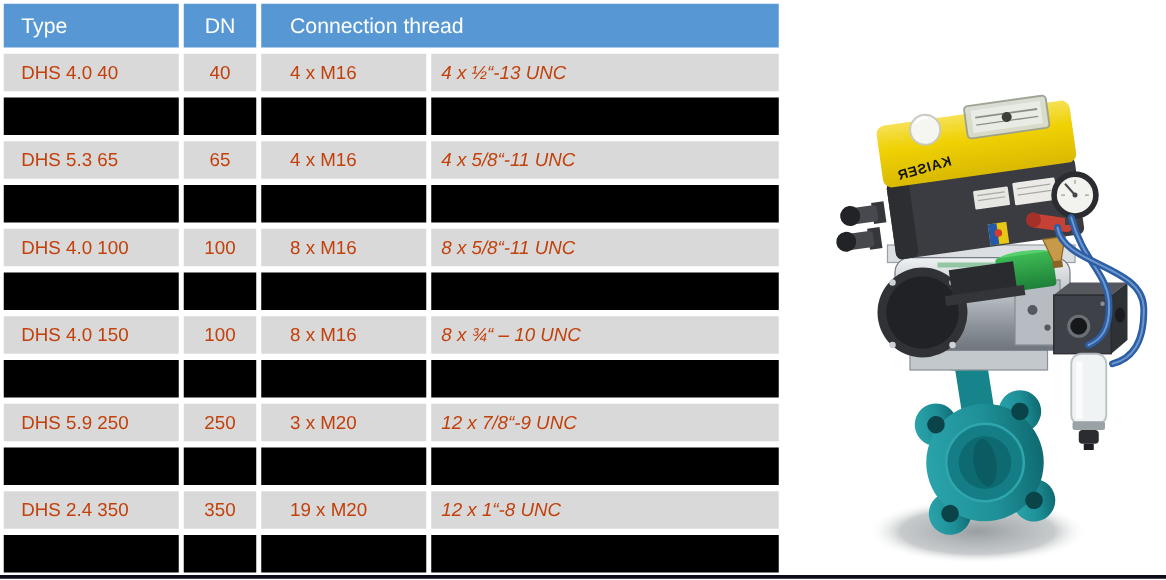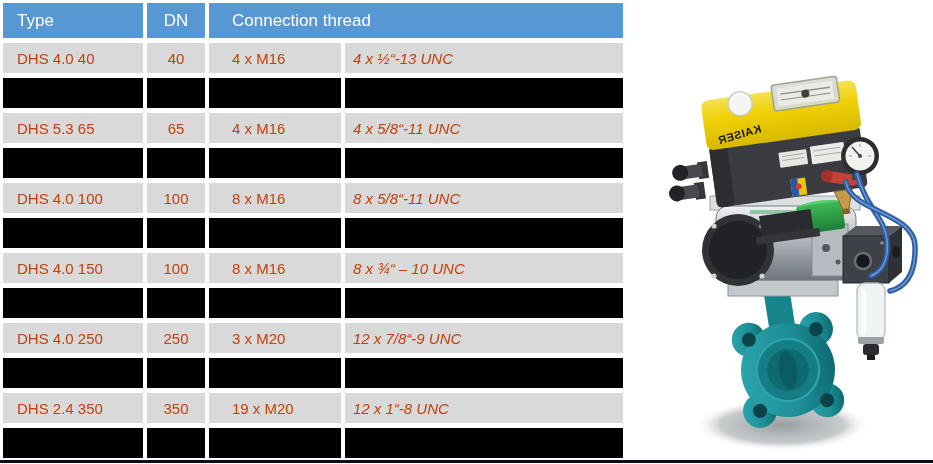--- a/index.html
+++ b/index.html
@@ -77,21 +77,21 @@
   <div class="cell gray pad-type">DHS 4.0 150</div>
   <div class="cell gray center">100</div>
   <div class="cell gray pad-metric">8 x M16</div>
   <div class="cell gray pad-unc">8 x ¾“ – 10 UNC</div>
 
   <div class="cell black"></div>
   <div class="cell black"></div>
   <div class="cell black"></div>
   <div class="cell black"></div>
 
-  <div class="cell gray pad-type">DHS 4.0 250</div>
+  <div class="cell gray pad-type">DHS 5.9 250</div>
   <div class="cell gray center">250</div>
   <div class="cell gray pad-metric">3 x M20</div>
   <div class="cell gray pad-unc">12 x 7/8“-9 UNC</div>
 
   <div class="cell black"></div>
   <div class="cell black"></div>
   <div class="cell black"></div>
   <div class="cell black"></div>
 
   <div class="cell gray pad-type">DHS 2.4 350</div>

